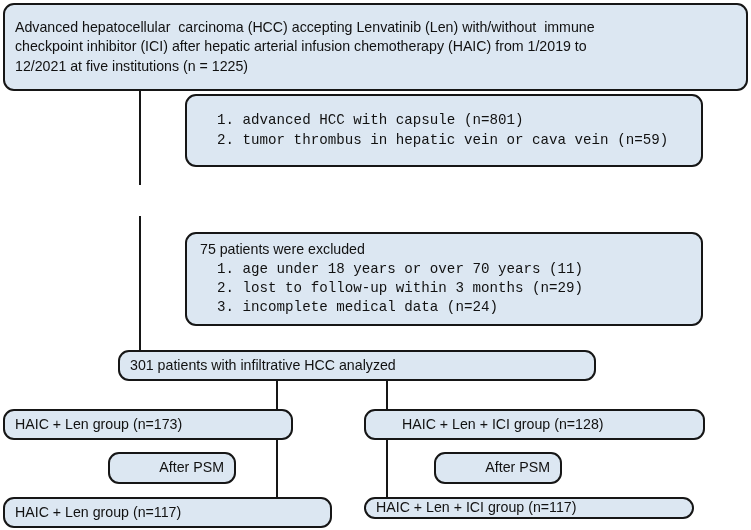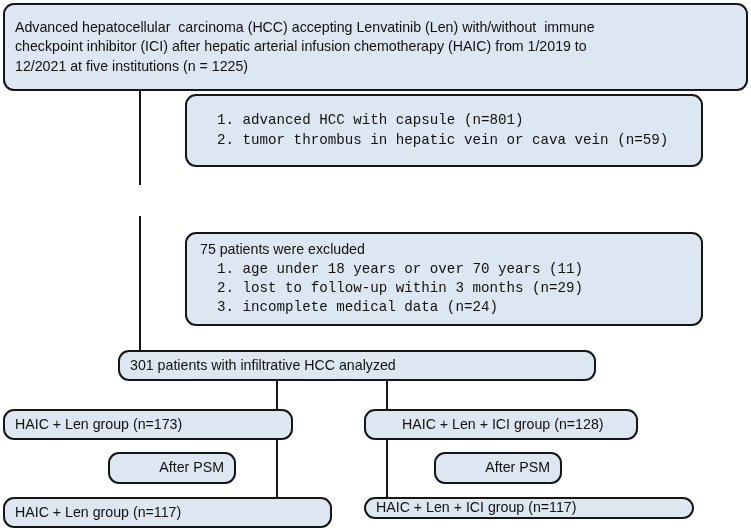--- a/index.html
+++ b/index.html
@@ -100,21 +100,21 @@
   </div>
 
   <div class="node pad-single" style="left:92px; top:350px; width:478px; height:31px;margin-left:26px;">
     <span class="line">301 patients with infiltrative HCC analyzed</span>
   </div>
 
   <div class="node pad-single" style="left:3px; top:409px; width:290px; height:31px;">
     <span class="line">HAIC + Len group (n=173)</span>
   </div>
 
-  <div class="node pad-single" style="left:364px; top:409px; width:274px; height:31px;padding-left:36px;">
+  <div class="node pad-single" style="left:364px; top:409px; width:341px; height:31px;padding-left:36px;">
     <span class="line">HAIC + Len + ICI group (n=128)</span>
   </div>
 
   <div class="node pad-single center-txt" style="left:108px; top:452px; width:128px; height:32px;">
     <span class="line">After PSM</span>
   </div>
 
   <div class="node pad-single center-txt" style="left:434px; top:452px; width:128px; height:32px;">
     <span class="line">After PSM</span>
   </div>

